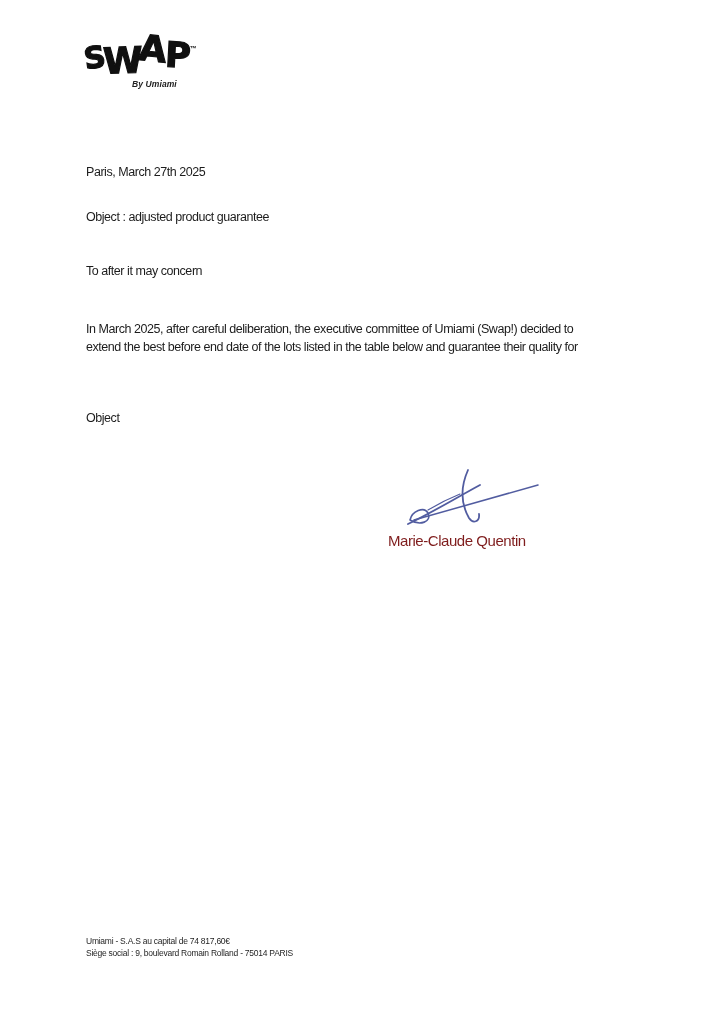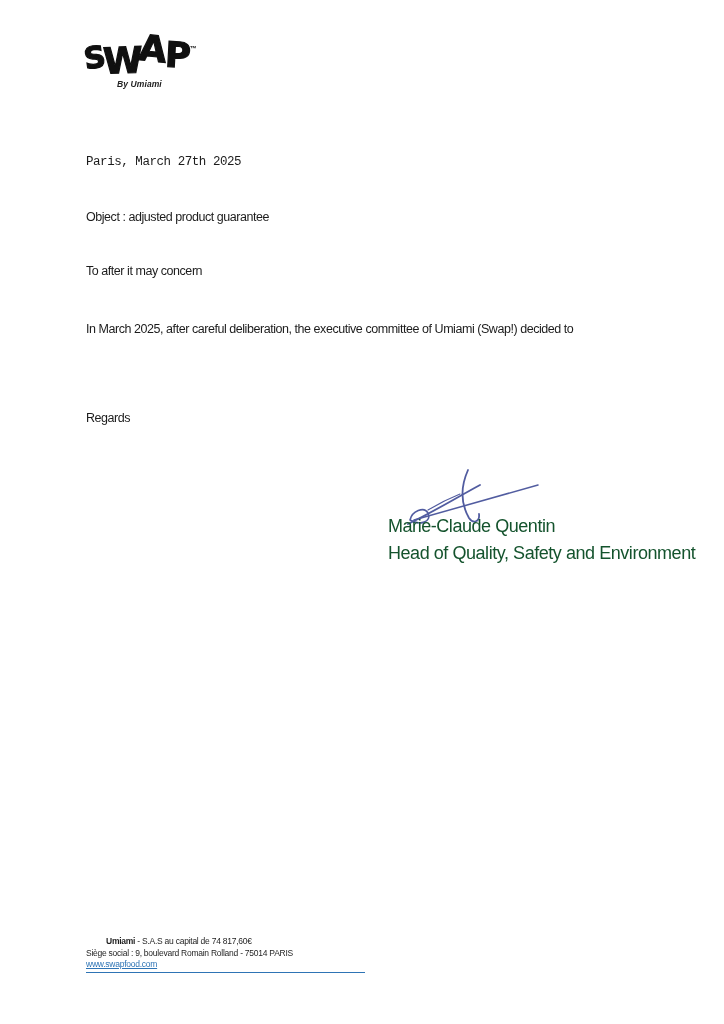--- a/index.html
+++ b/index.html
@@ -32,21 +32,21 @@
     display: inline-block;
     -webkit-text-stroke: 1.2px #101010;
   }
   .logo .ltr.s { font-size: 30px; transform: rotate(-8deg); margin-bottom: 3px; }
   .logo .ltr.w { font-size: 36px; transform: rotate(-2deg); margin-bottom: -3px; }
   .logo .ltr.a { font-size: 36px; transform: rotate(6deg);  margin-bottom: 9px; }
   .logo .ltr.p { font-size: 35px; transform: rotate(3deg);  margin-bottom: 3px; margin-left: 1px; }
   .logo .tm   { font-size: 7px; margin-bottom: 24px; margin-left: 2px; letter-spacing: 0; font-weight: bold; }
   .tagline {
     position: absolute;
-    left: 117px;
+    left: 132px;
     top: 79px;
     font-size: 8.5px;
     font-style: italic;
     font-weight: bold;
     color: #222222;
     letter-spacing: 0.1px;
   }
 
   
   .tline {
@@ -60,49 +60,50 @@
   }
   .para { position: absolute; left: 86px; top: 320px; }
   .para div {
     font-size: 12.5px;
     letter-spacing: -0.45px;
     line-height: 18px;
     white-space: nowrap;
     color: #1c1c1c;
   }
 
-  .date-line   { top: 153px; font-family: Liberation Mono, monospace; }
+  .date-line   { top: 163px; }
   .subject     { top: 208px; }
   .salutation  { top: 262px; }
   .closing     { top: 409px; }
 
   .signer-name  { position: absolute; left: 388px; top: 517px; }
   .signer-title { position: absolute; left: 388px; top: 544px; }
   .signer-name, .signer-title {
-    font-size: 18px;
+    font-size: 15px;
     letter-spacing: -0.45px;
     line-height: 18px;
     white-space: nowrap;
-    color: #14532d;
+    color: #7f1d1d;
+    margin-top: 15px;
   }
 
   .signature-svg { position: absolute; left: 398px; top: 458px; }
 
   
   .footer {
     position: absolute;
     left: 86px;
     top: 936px;
     font-size: 8.5px;
     letter-spacing: -0.25px;
     line-height: 11.5px;
     color: #1f1f1f;
     white-space: nowrap;
   }
-  .footer .bold { font-weight: bold; margin-left: 20px; }
+  .footer .bold { font-weight: normal; }
   .footer .link-row {
     width: 279px;
     border-bottom: 1px solid #2E74B5;
     padding-bottom: 1px;
   }
   .footer a.site-link {
     color: #2E74B5;
     text-decoration: underline;
     cursor: pointer;
   }
@@ -120,38 +121,35 @@
     <span class="tm">™</span>
   </div>
   <div class="tagline">By Umiami</div>
 
   <div class="tline date-line">Paris, March 27th 2025</div>
   <div class="tline subject">Object : adjusted product guarantee</div>
   <div class="tline salutation">To after it may concern</div>
 
   <div class="para">
     <div>In March 2025, after careful deliberation, the executive committee of Umiami (Swap!) decided to</div>
+    <div>extend the best before end date of the lots listed in the table below and guarantee their quality for</div>
   </div>
 
-  <div class="tline closing">Regards</div>
+  <div class="tline closing">Object</div>
 
   <svg class="signature-svg" width="156" height="72" viewBox="0 0 156 72">
     <g fill="none" stroke="#3f4b96" stroke-linecap="round" stroke-linejoin="round" opacity="0.9">
       <path d="M 16 62 L 140 27" stroke-width="1.5"></path>
       <path d="M 10 66 C 35 54 58 40 82 27" stroke-width="1.8"></path>
       <path d="M 70 12 C 62 30 63 46 71 60 C 75 66 82 64 81 56" stroke-width="1.8"></path>
       <path d="M 12 62 C 22 68 34 64 30 55 C 26 48 14 53 12 62" stroke-width="1.6"></path>
       <path d="M 30 52 C 40 46 52 40 62 36" stroke-width="1.2"></path>
     </g>
   </svg>
 
   <div class="signer-name">Marie-Claude Quentin</div>
-  <div class="signer-title">Head of Quality, Safety and Environment</div>
 
   <div class="footer">
     <div><span class="bold">Umiami</span><span> - S.A.S au capital de 74 817,60€</span></div>
     <div>Siège social : 9, boulevard Romain Rolland - 75014 PARIS</div>
-    <div class="link-row">
-      <a class="site-link">www.swapfood.com</a>
-    </div>
   </div>
 
 </div>
 
 </body></html>

